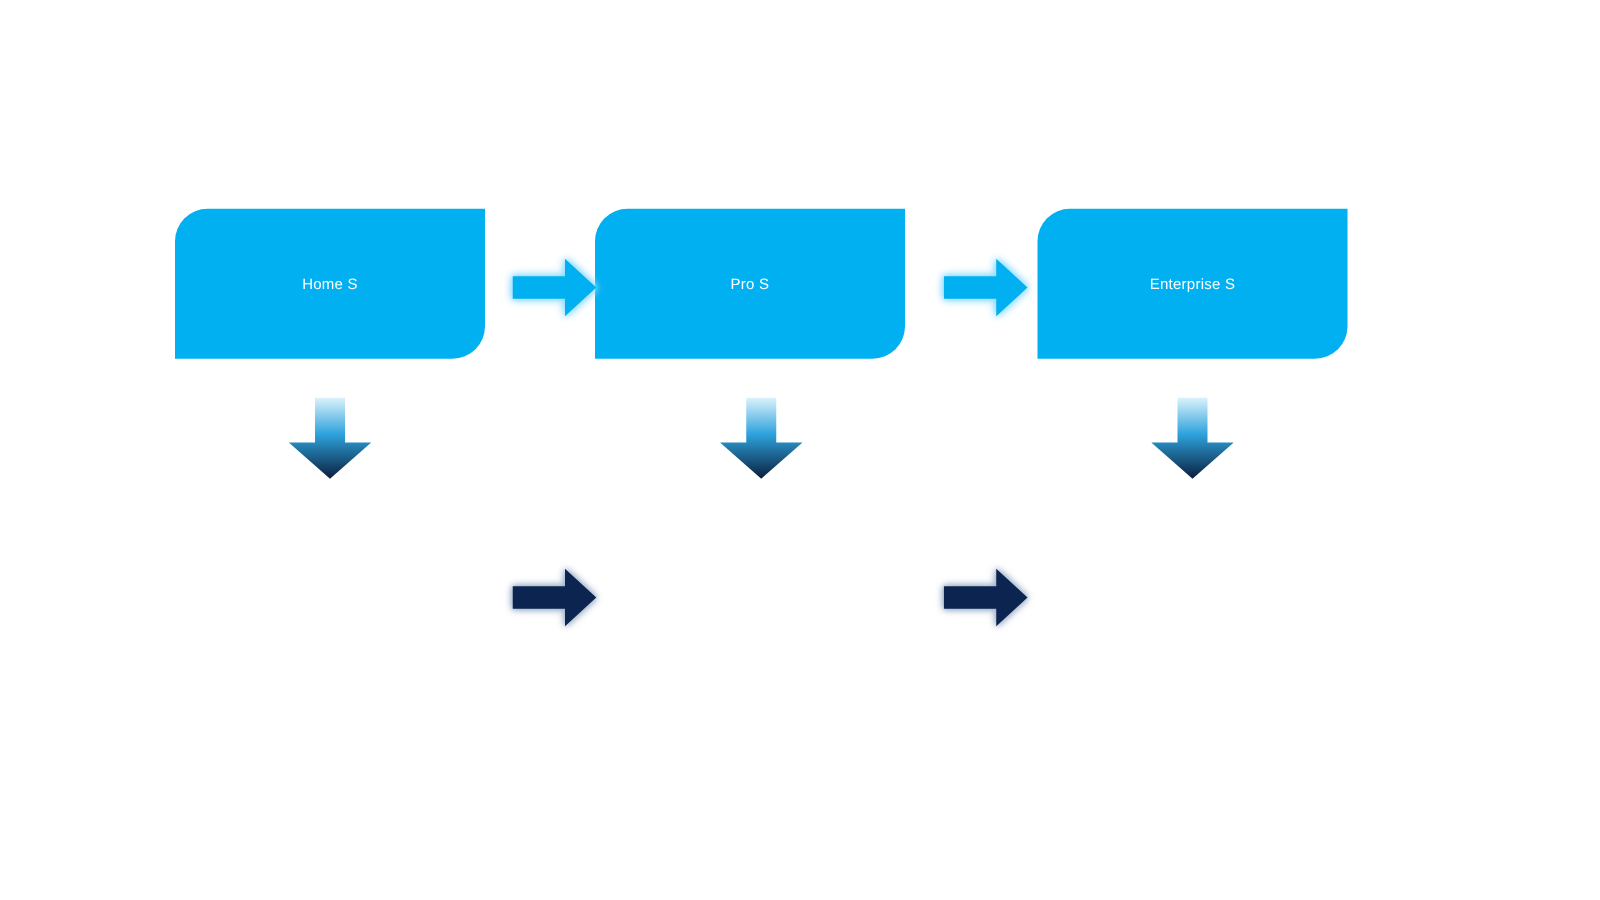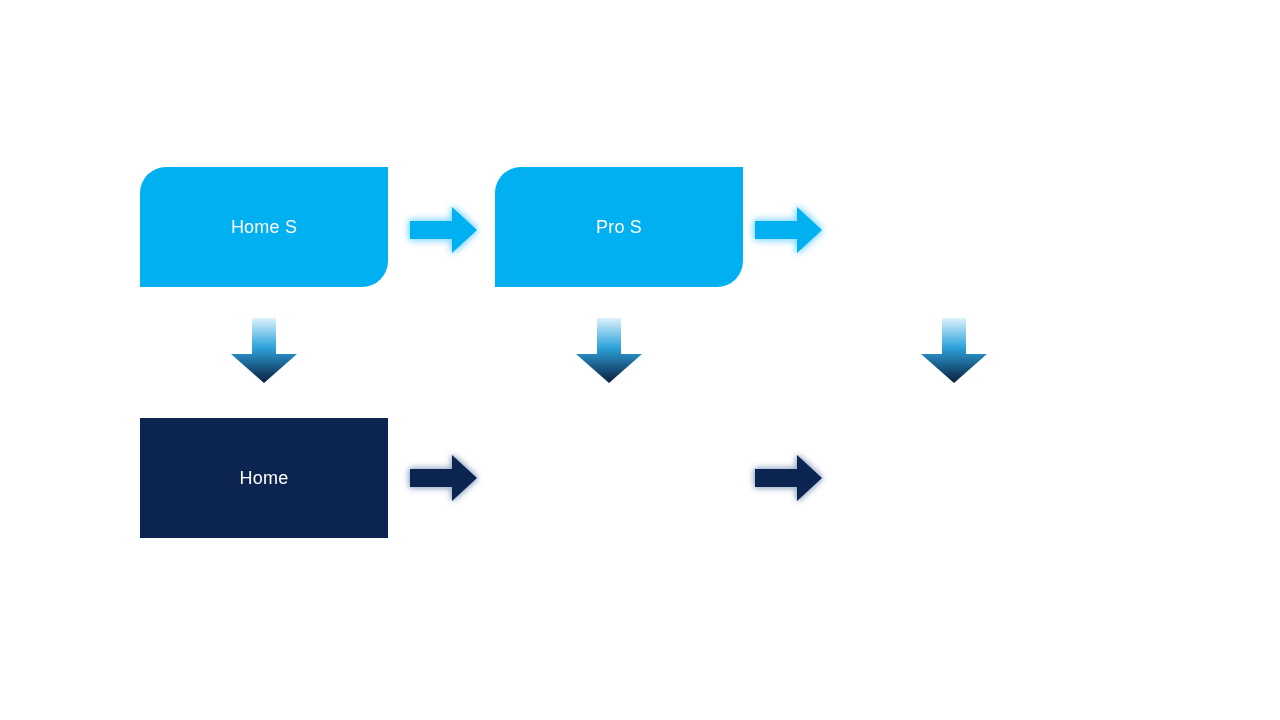--- a/index.html
+++ b/index.html
@@ -19,37 +19,37 @@
     position: absolute;
     width: 248px;
     height: 120px;
     display: flex;
     align-items: center;
     justify-content: center;
     box-sizing: border-box;
   }
   .box .label {
     color: var(--box-text, #ffffff);
-    font-size: 18px;
+    font-size: 12px;
     font-weight: 400;
     letter-spacing: 0.2px;
     text-align: left;
   }
   .box.top-row {
     top: 167px;
     background: var(--top-box-fill, #00b0f0);
     border-radius: 26px 0 26px 0;
   }
   .box.bottom-row {
     top: 418px;
     background: var(--bottom-box-fill, #0b2450);
     border-radius: 0;
   }
   .col-1 { left: 140px; }
-  .col-2 { left: 495px; }
+  .col-2 { left: 476px; }
   .col-3 { left: 830px; }
 
   .right-arrow {
     position: absolute;
     width: 68px;
     height: 48px;
   }
   .right-arrow.light {
     top: 206px;
     filter: drop-shadow(0 0 3px var(--light-arrow-glow, #8fdcff))
@@ -90,41 +90,41 @@
       </linearGradient>
     </defs>
   </svg>
 
   <div class="box top-row col-1">
     <span class="label">Home S</span>
   </div>
   <div class="box top-row col-2">
     <span class="label">Pro S</span>
   </div>
+  <div class="box top-row col-3">
+    <span class="label">Enterprise S</span>
+  </div>
 
   <svg class="right-arrow light gap-1" viewBox="0 0 68 48">
     <polygon class="fill-light" points="0,15 42,15 42,1 67,24 42,47 42,33 0,33"></polygon>
   </svg>
   <svg class="right-arrow light gap-2" viewBox="0 0 68 48">
     <polygon class="fill-light" points="0,15 42,15 42,1 67,24 42,47 42,33 0,33"></polygon>
   </svg>
 
   <svg class="down-arrow down-1" viewBox="0 0 66 66">
     <polygon fill="url(#downGrad)" points="21,0 45,0 45,36 66,36 33,65 0,36 21,36"></polygon>
   </svg>
   <svg class="down-arrow down-2" viewBox="0 0 66 66">
     <polygon fill="url(#downGrad)" points="21,0 45,0 45,36 66,36 33,65 0,36 21,36"></polygon>
   </svg>
   <svg class="down-arrow down-3" viewBox="0 0 66 66">
     <polygon fill="url(#downGrad)" points="21,0 45,0 45,36 66,36 33,65 0,36 21,36"></polygon>
   </svg>
 
-  <div class="box bottom-row col-1">
-    <span class="label">Home</span>
-  </div>
 
   <svg class="right-arrow dark gap-1" viewBox="0 0 68 48">
     <polygon class="fill-dark" points="0,15 42,15 42,1 67,24 42,47 42,33 0,33"></polygon>
   </svg>
   <svg class="right-arrow dark gap-2" viewBox="0 0 68 48">
     <polygon class="fill-dark" points="0,15 42,15 42,1 67,24 42,47 42,33 0,33"></polygon>
   </svg>
 
 </div>
 

